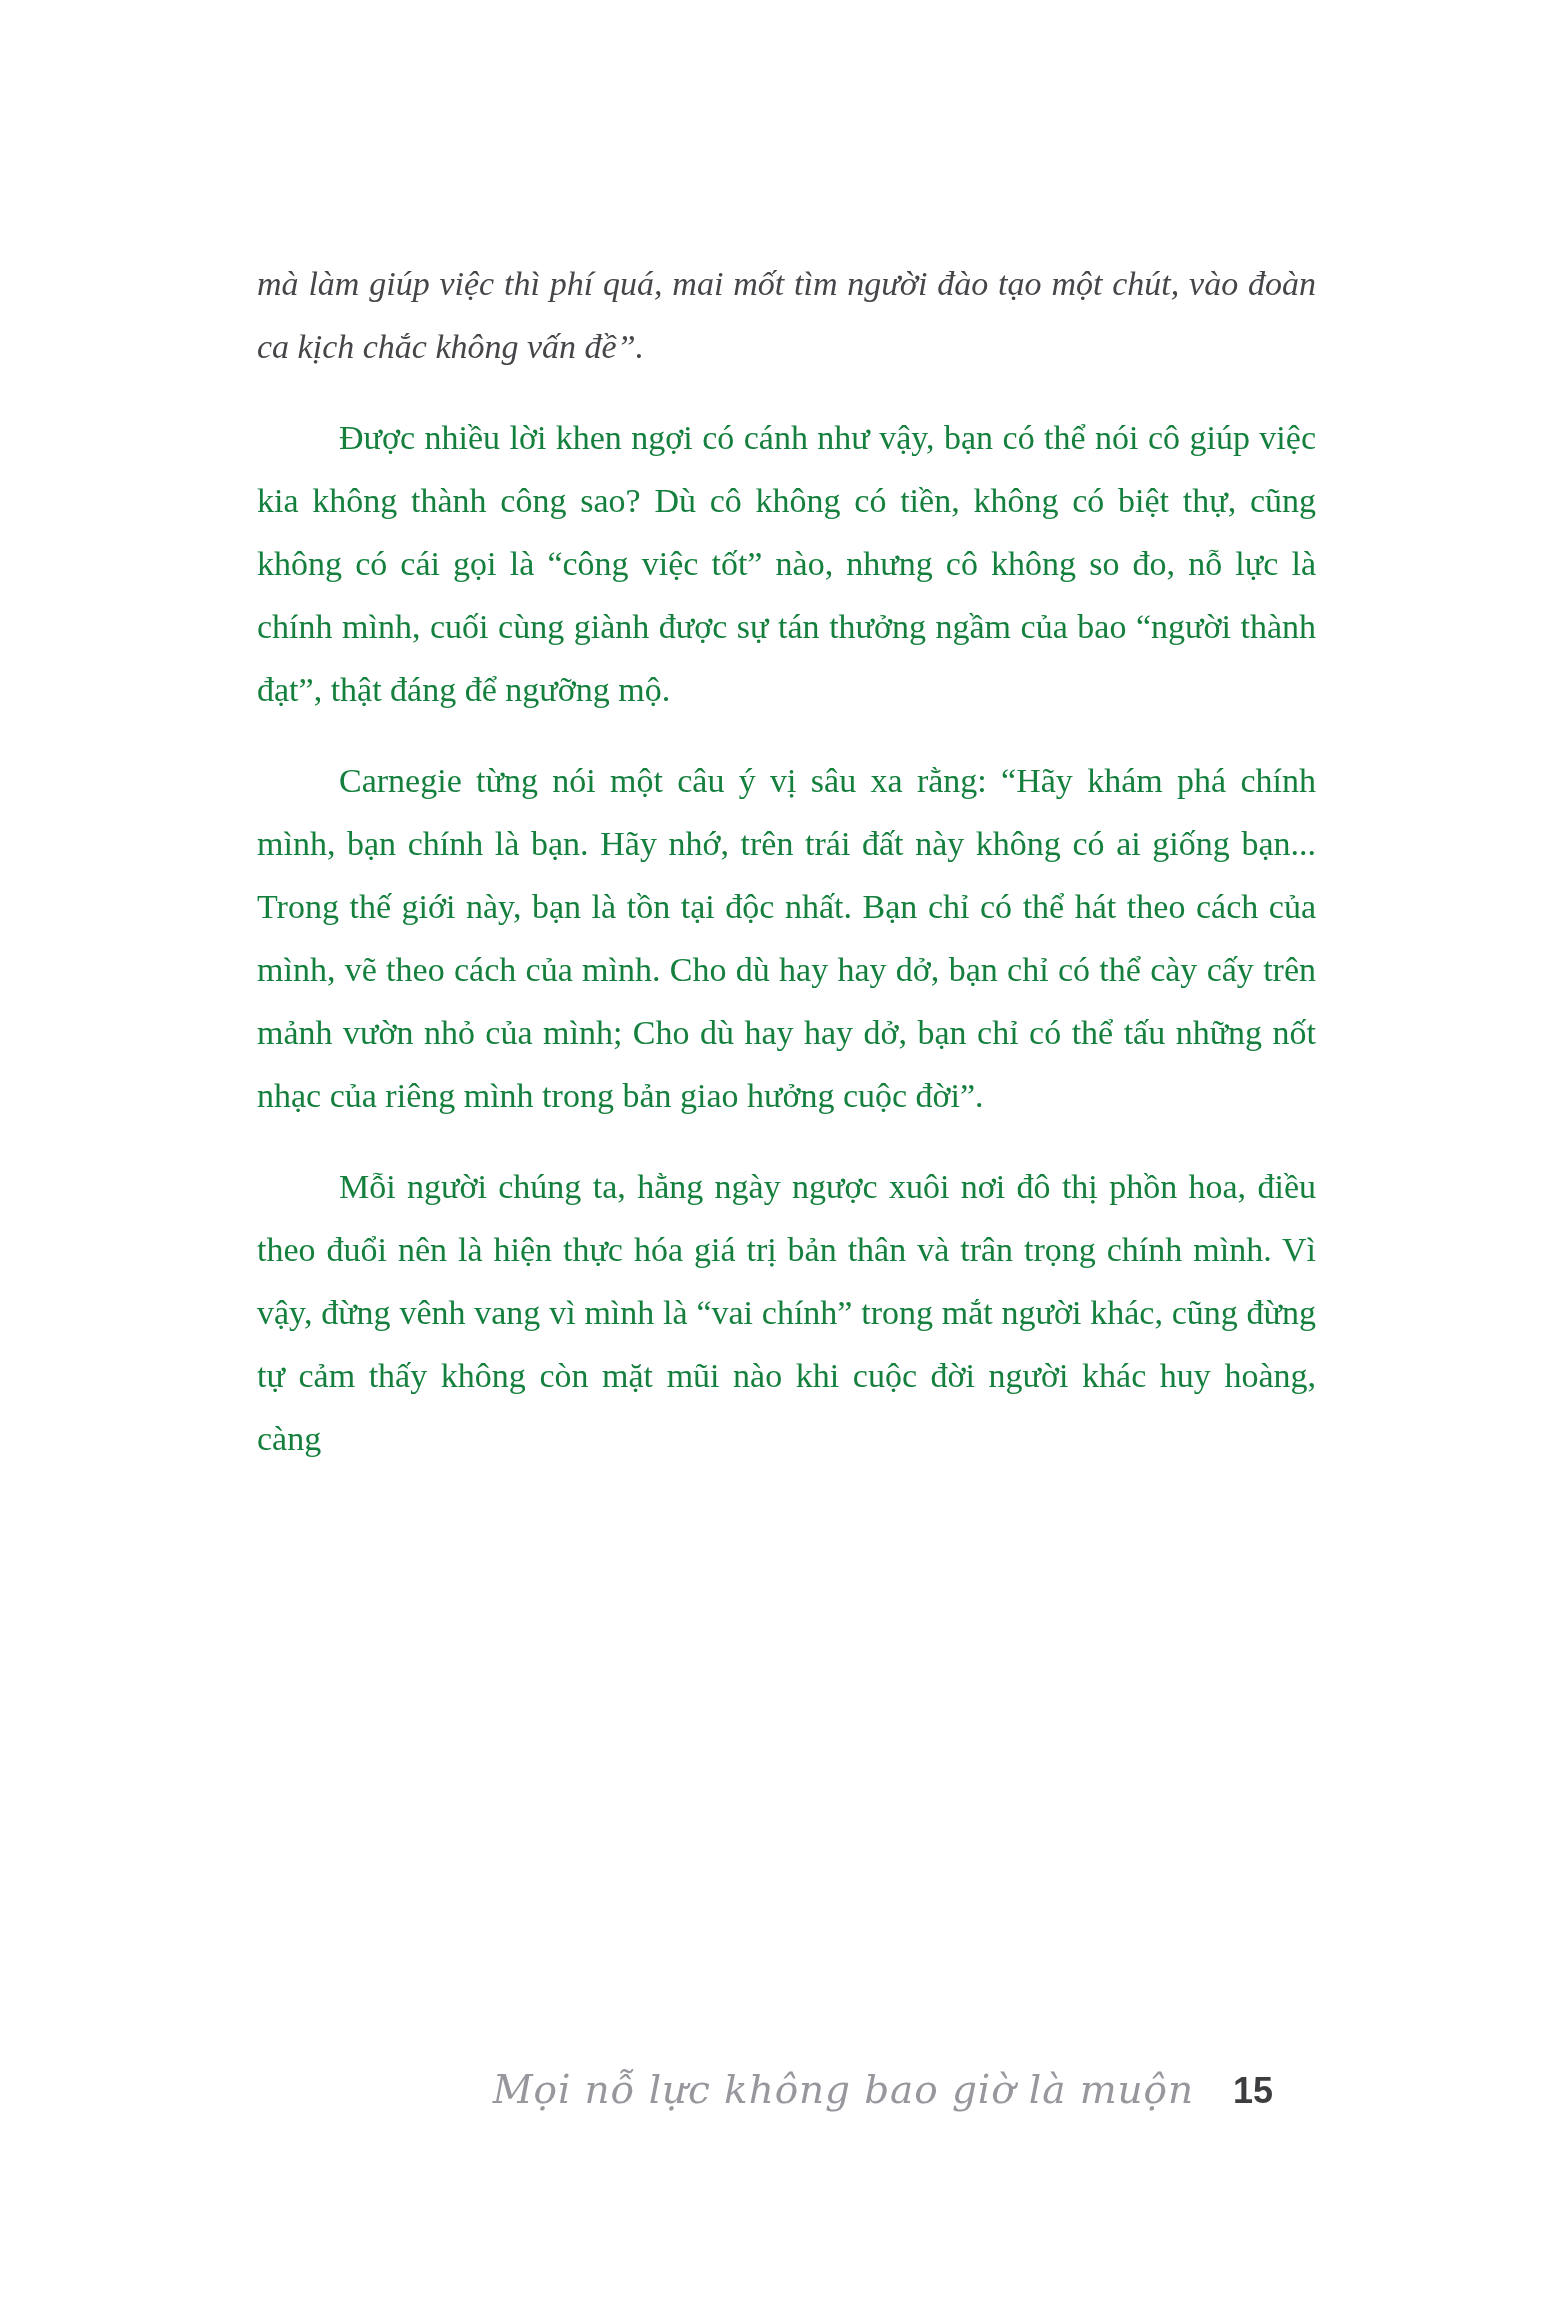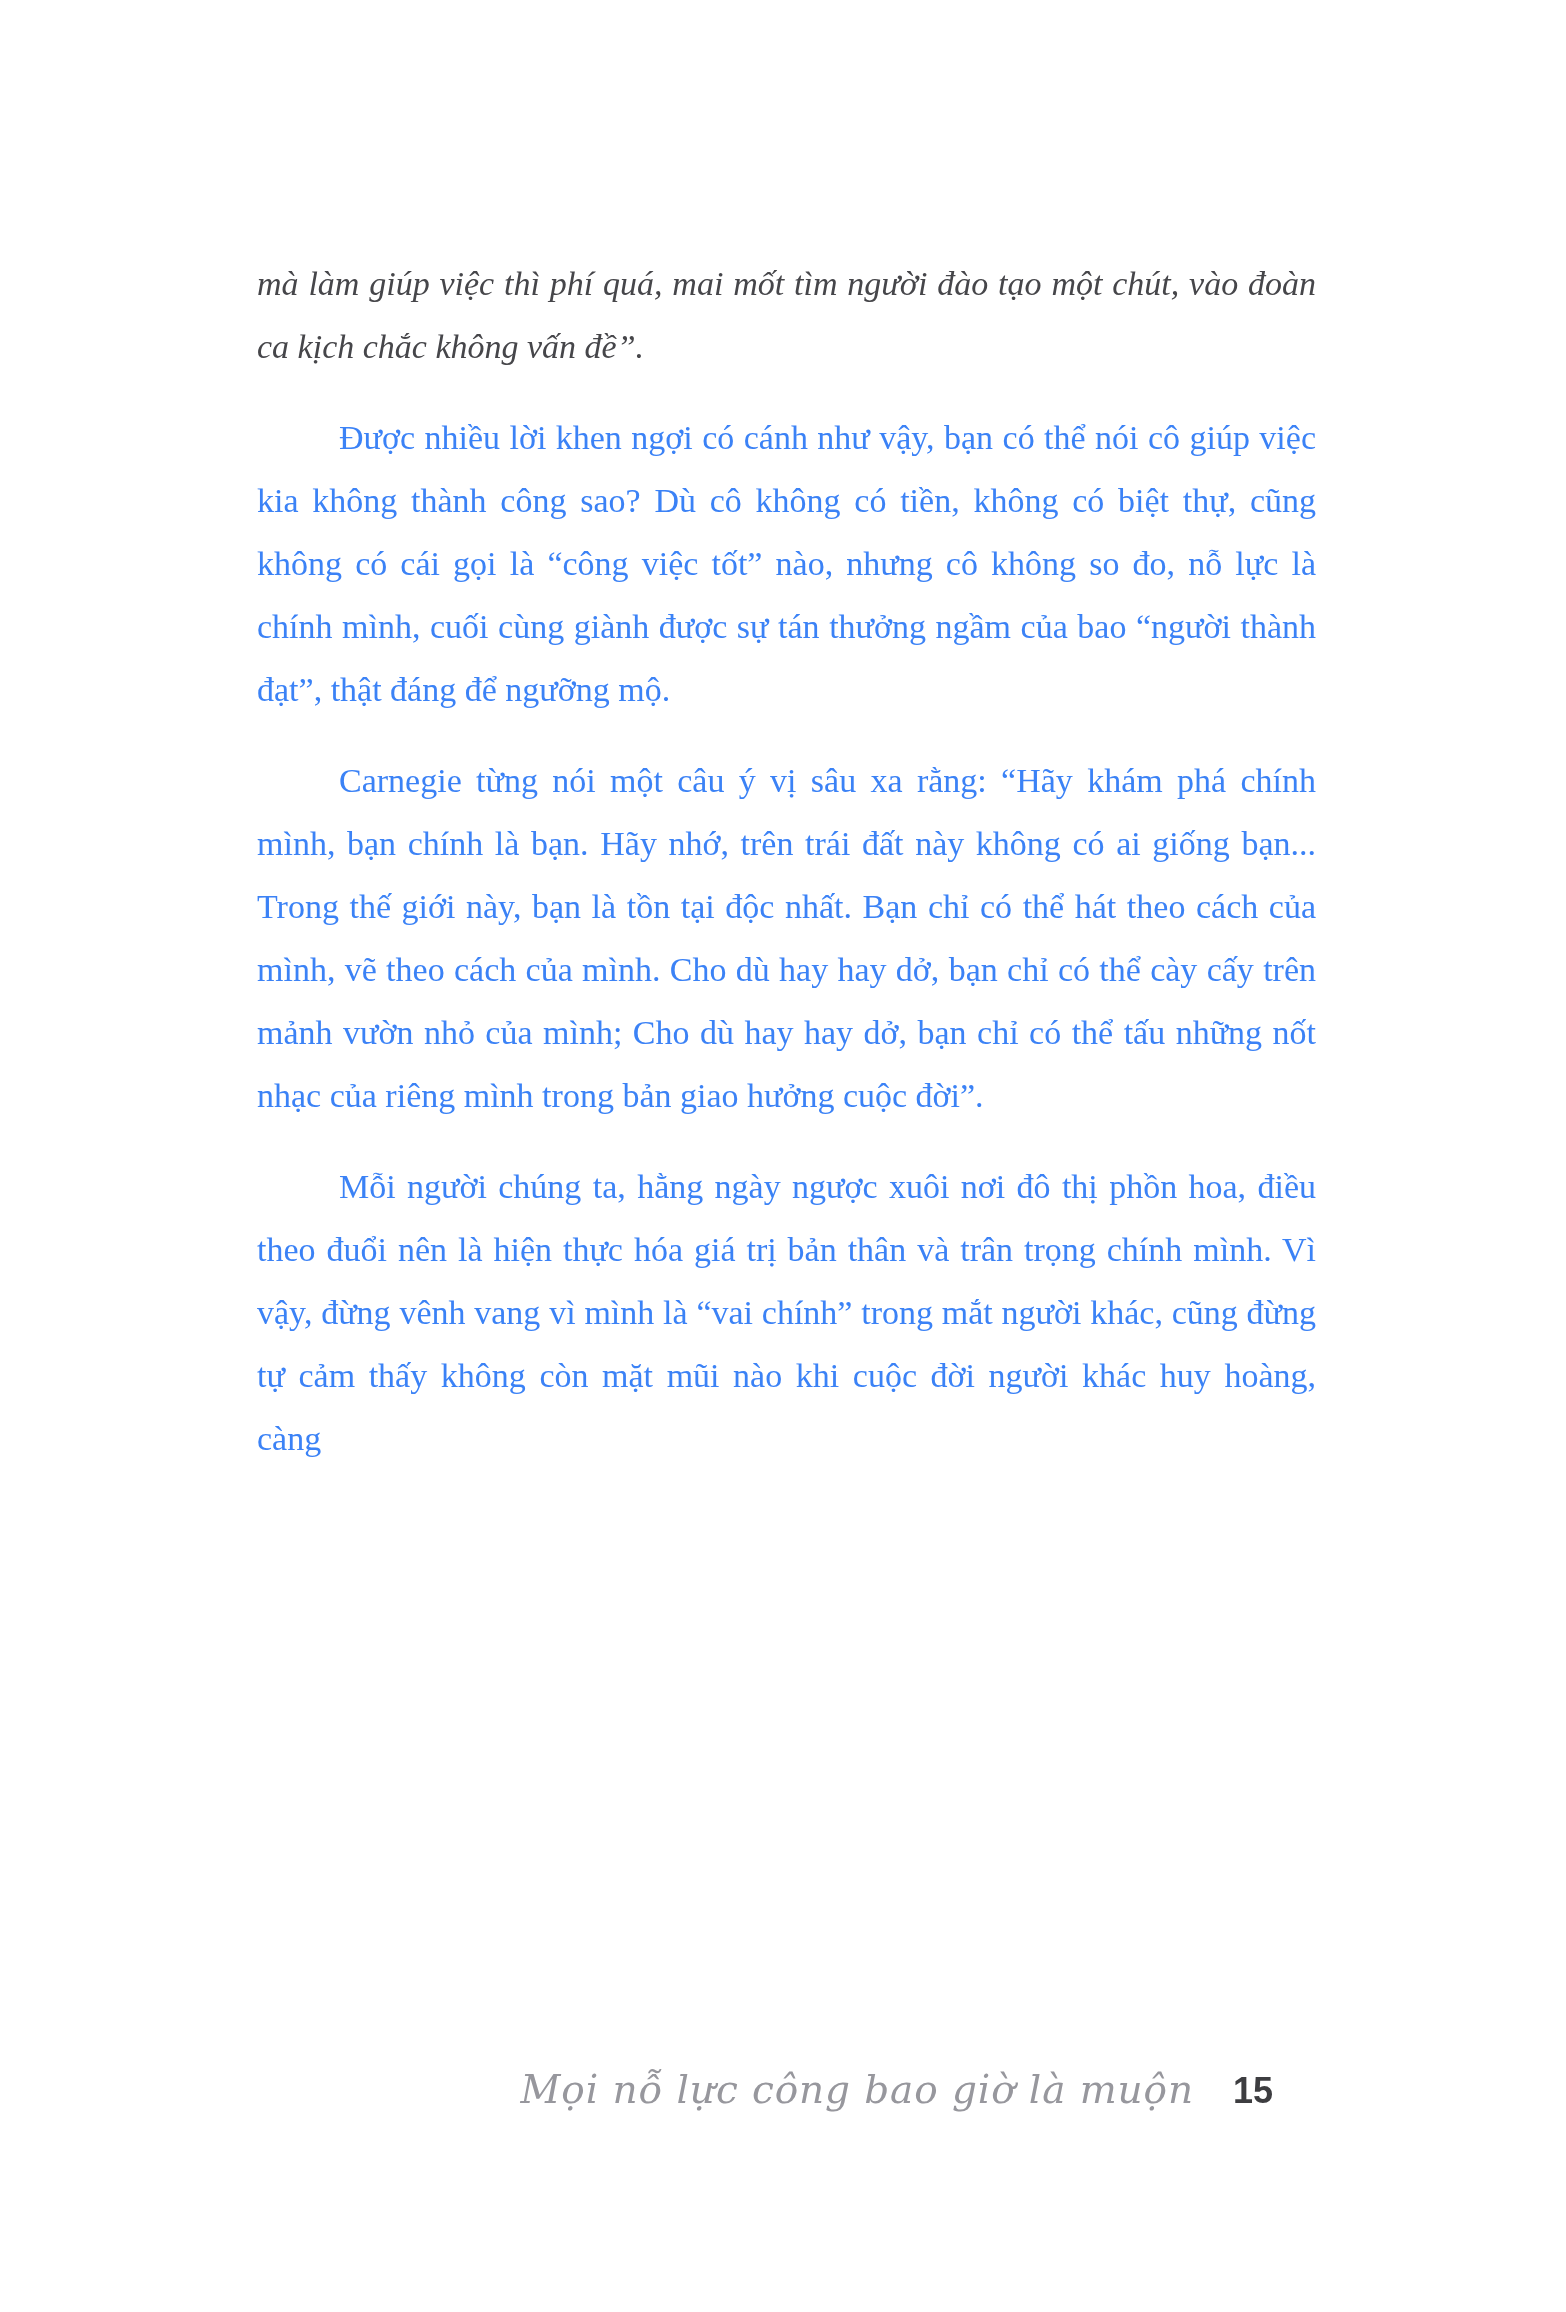--- a/index.html
+++ b/index.html
@@ -18,21 +18,21 @@
   .text-block {
     position: absolute;
     left: 257px;
     top: 252px;
     width: 1059px;
   }
   .para {
     margin: 0 0 28px 0;
     font-size: 34px;
     line-height: 63px;
-    color: #3b82f6;
+    color: #15803d;
     text-align: justify;
     text-justify: inter-word;
   }
   .para.first-italic {
     font-style: italic;
     color: #46464a;
   }
   .para.indent {
     text-indent: 82px;
   }
@@ -67,18 +67,18 @@
     <p class="para first-italic">mà làm giúp việc thì phí quá, mai mốt tìm người đào tạo một chút, vào đoàn ca kịch chắc không vấn đề”.</p>
 
     <p class="para indent">Được nhiều lời khen ngợi có cánh như vậy, bạn có thể nói cô giúp việc kia không thành công sao? Dù cô không có tiền, không có biệt thự, cũng không có cái gọi là “công việc tốt” nào, nhưng cô không so đo, nỗ lực là chính mình, cuối cùng giành được sự tán thưởng ngầm của bao “người thành đạt”, thật đáng để ngưỡng mộ.</p>
 
     <p class="para indent">Carnegie từng nói một câu ý vị sâu xa rằng: “Hãy khám phá chính mình, bạn chính là bạn. Hãy nhớ, trên trái đất này không có ai giống bạn... Trong thế giới này, bạn là tồn tại độc nhất. Bạn chỉ có thể hát theo cách của mình, vẽ theo cách của mình. Cho dù hay hay dở, bạn chỉ có thể cày cấy trên mảnh vườn nhỏ của mình; Cho dù hay hay dở, bạn chỉ có thể tấu những nốt nhạc của riêng mình trong bản giao hưởng cuộc đời”.</p>
 
     <p class="para indent">Mỗi người chúng ta, hằng ngày ngược xuôi nơi đô thị phồn hoa, điều theo đuổi nên là hiện thực hóa giá trị bản thân và trân trọng chính mình. Vì vậy, đừng vênh vang vì mình là “vai chính” trong mắt người khác, cũng đừng tự cảm thấy không còn mặt mũi nào khi cuộc đời người khác huy hoàng, càng</p>
   </div>
 
   <div class="footer">
-    <span class="running-title">Mọi nỗ lực công bao giờ là muộn</span>
+    <span class="running-title">Mọi nỗ lực không bao giờ là muộn</span>
     <span class="page-number">15</span>
   </div>
 
 </div>
 
 
 </body></html>

